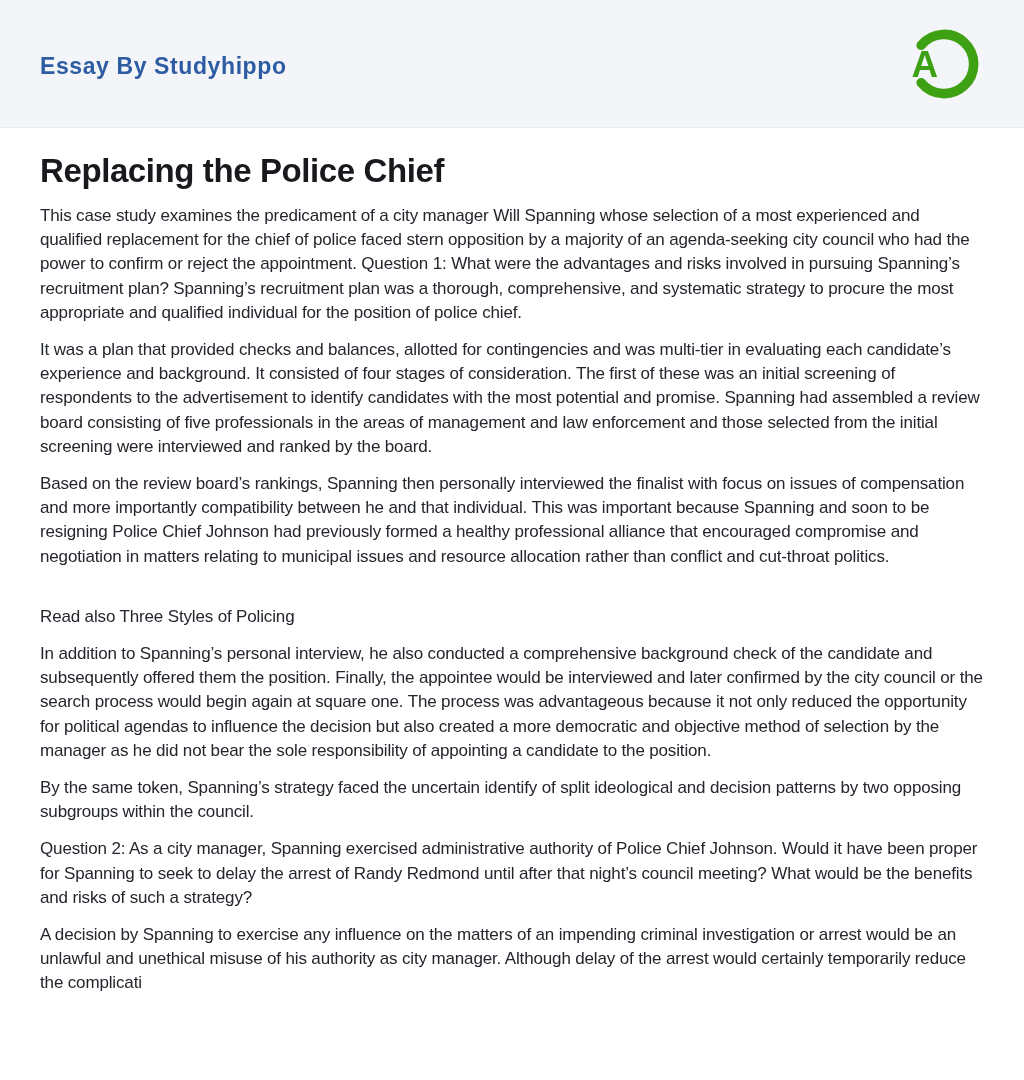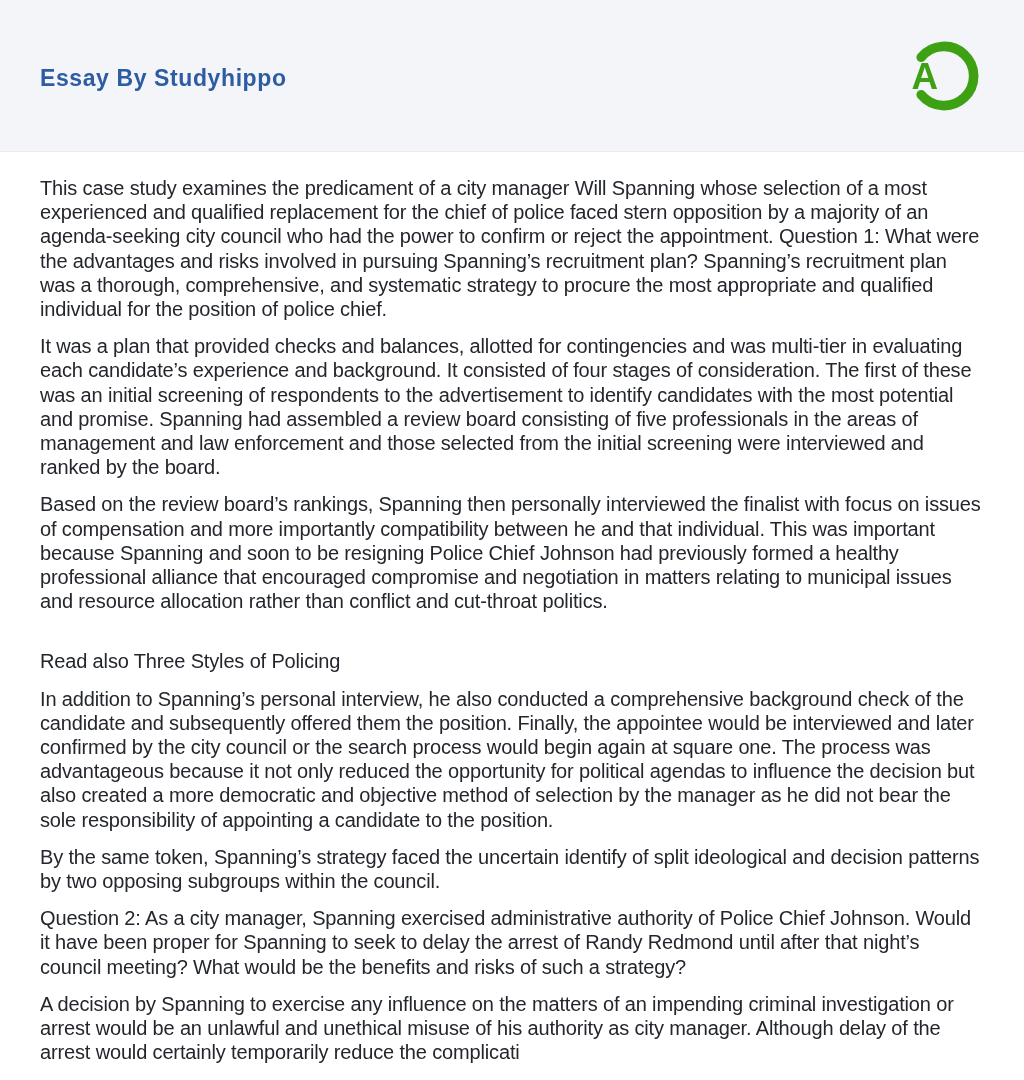--- a/index.html
+++ b/index.html
@@ -6,21 +6,21 @@
   html, body { background: #ffffff; }
   body {
     width: 1024px;
     min-height: 1080px;
     margin: 0 auto;
     font-family: "Liberation Sans", "DejaVu Sans", sans-serif;
     color: #23262c;
   }
   .page-header {
     background: #f4f5f8;
-    height: 152px;
+    height: 128px;
     padding: 0 40px;
     display: flex;
     align-items: center;
     justify-content: space-between;
     border-bottom: 1px solid #e9ebf0;
   }
   .header-left { display: flex; flex-direction: column; gap: 10px; padding-top: 6px; }
   .site-title {
     color: #2d5ca3;
     font-size: 23px;
@@ -53,21 +53,21 @@
     padding: 24px 40px 0 40px;
   }
   .essay-title {
     color: #17191d;
     font-size: 33px;
     font-weight: 700;
     letter-spacing: -0.4px;
     margin-bottom: 14px;
   }
   .essay p {
-    font-size: 20px;
+    font-size: 17px;
     line-height: 24.2px;
     letter-spacing: -0.15px;
     color: #23262c;
     margin-bottom: 13px;
     max-width: 944px;
   }
   .read-also {
     cursor: pointer;
     margin-top: 36px;
   }
@@ -81,20 +81,21 @@
   </div>
   <div class="logo-wrap">
     <svg viewBox="0 0 100 100">
       <path class="logo-arc" stroke-width="12" stroke-linecap="round" d="M 21.5 26.5 A 37 37 0 1 1 21.5 73.5"></path>
       <text class="logo-letter" x="26" y="66" text-anchor="middle">A</text>
     </svg>
   </div>
 </header>
 
 <main class="essay">
+  <h1 class="essay-title">Replacing the Police Chief</h1>
 
   <p>This case study examines the predicament of a city manager Will Spanning whose selection of a most experienced and qualified replacement for the chief of police faced stern opposition by a majority of an agenda-seeking city council who had the power to confirm or reject the appointment. Question 1: What were the advantages and risks involved in pursuing Spanning’s recruitment plan? Spanning’s recruitment plan was a thorough, comprehensive, and systematic strategy to procure the most appropriate and qualified individual for the position of police chief.</p>
   <p>It was a plan that provided checks and balances, allotted for contingencies and was multi-tier in evaluating each candidate’s experience and background. It consisted of four stages of consideration. The first of these was an initial screening of respondents to the advertisement to identify candidates with the most potential and promise. Spanning had assembled a review board consisting of five professionals in the areas of management and law enforcement and those selected from the initial screening were interviewed and ranked by the board.</p>
   <p>Based on the review board’s rankings, Spanning then personally interviewed the finalist with focus on issues of compensation and more importantly compatibility between he and that individual. This was important because Spanning and soon to be resigning Police Chief Johnson had previously formed a healthy professional alliance that encouraged compromise and negotiation in matters relating to municipal issues and resource allocation rather than conflict and cut-throat politics.</p>
   <p class="read-also">Read also Three Styles of Policing</p>
   <p>In addition to Spanning’s personal interview, he also conducted a comprehensive background check of the candidate and subsequently offered them the position. Finally, the appointee would be interviewed and later confirmed by the city council or the search process would begin again at square one. The process was advantageous because it not only reduced the opportunity for political agendas to influence the decision but also created a more democratic and objective method of selection by the manager as he did not bear the sole responsibility of appointing a candidate to the position.</p>
   <p>By the same token, Spanning’s strategy faced the uncertain identify of split ideological and decision patterns by two opposing subgroups within the council.</p>
   <p>Question 2: As a city manager, Spanning exercised administrative authority of Police Chief Johnson. Would it have been proper for Spanning to seek to delay the arrest of Randy Redmond until after that night’s council meeting? What would be the benefits and risks of such a strategy?</p>
   <p>A decision by Spanning to exercise any influence on the matters of an impending criminal investigation or arrest would be an unlawful and unethical misuse of his authority as city manager. Although delay of the arrest would certainly temporarily reduce the complicati</p>
 </main>

